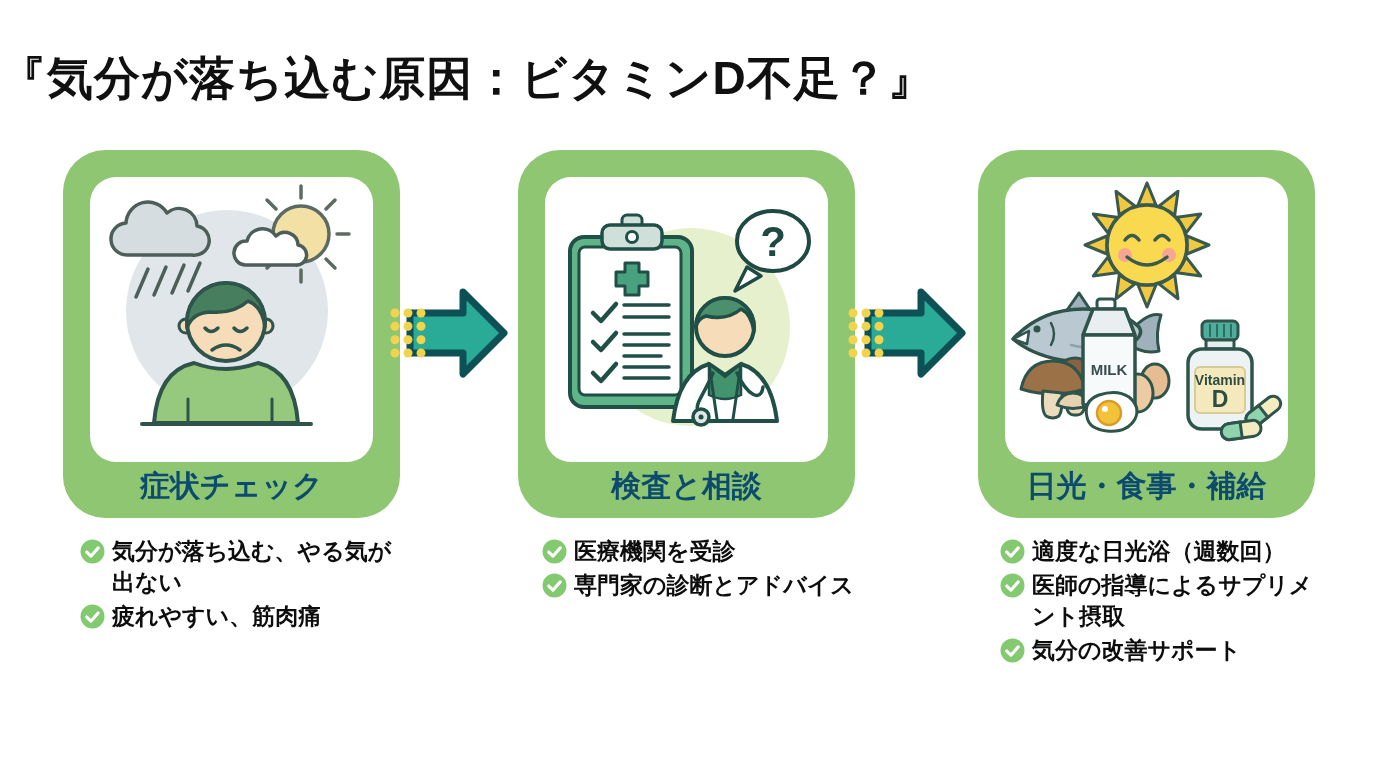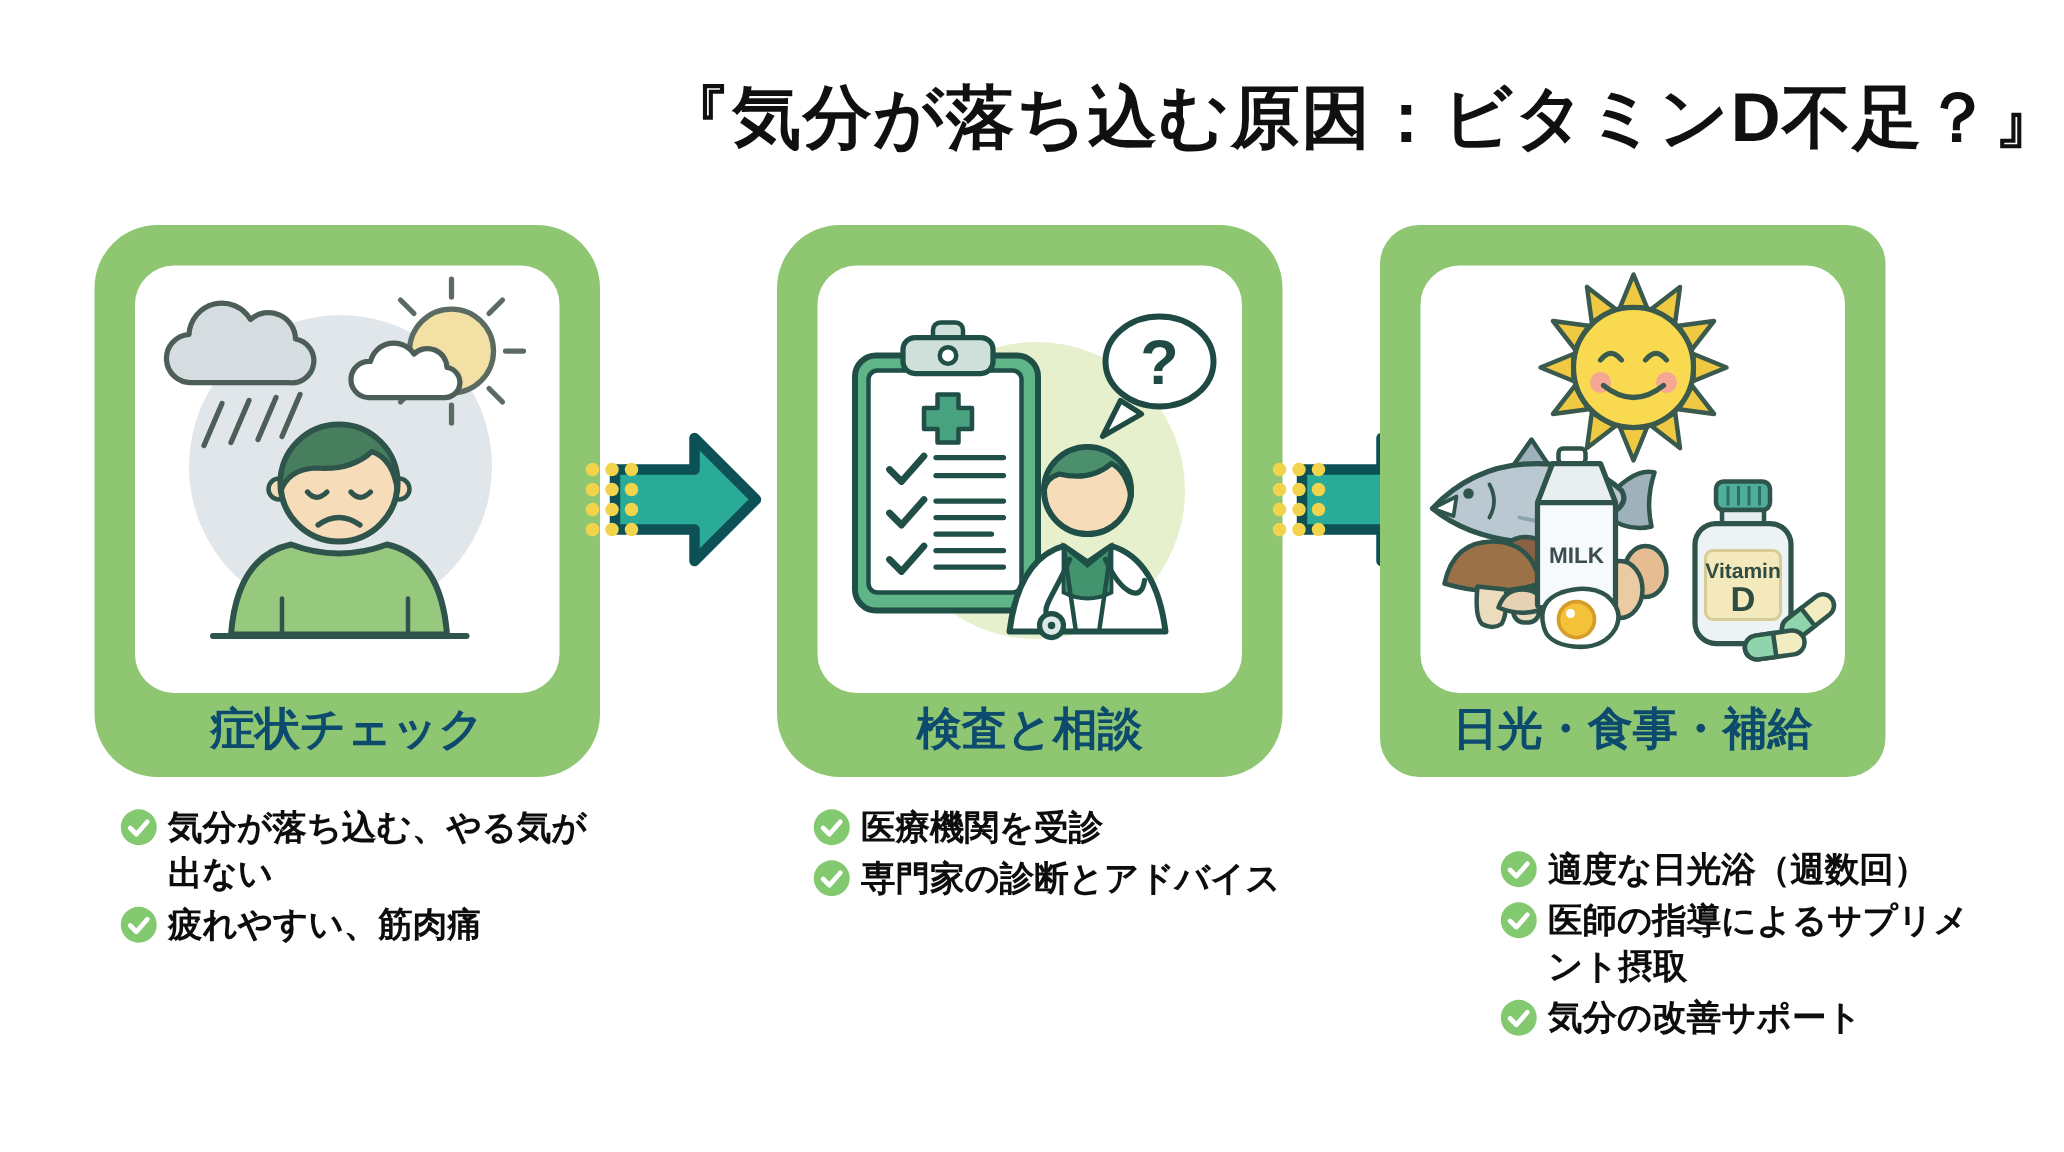--- a/index.html
+++ b/index.html
@@ -1,18 +1,18 @@
 <!DOCTYPE html>
 <html style="--card-green: #8fc671; --check-green: #82c96f; --arrow-teal: #29ab97; --arrow-outline: #0d5055; --dot-yellow: #f2d44c; --background: #ffffff; --text: #101010;"><head>
 <meta charset="utf-8">
 <style>
   html,body{margin:0;padding:0;background:#fff;}
   .canvas{position:relative;width:1376px;height:768px;background:var(--background,#fff);
           font-family:"Liberation Sans","DejaVu Sans",sans-serif;overflow:hidden;}
-  .title{position:absolute;top:48px;left:0;width:100%;margin:0;text-align:right;
+  .title{position:absolute;top:48px;left:0;width:100%;margin:0;text-align:left;
          font-size:46px;font-weight:800;color:var(--text,#101010);letter-spacing:1px;}
   .card{position:absolute;top:150px;width:337px;height:368px;border-radius:42px;
         background:var(--card-green,#8fc671);}
   .card-art{position:absolute;left:27px;top:27px;width:283px;height:285px;border-radius:26px;
             background:#fff;overflow:hidden;}
   .card-art svg{display:block;width:100%;height:100%;}
   .card-label{position:absolute;left:0;top:316px;width:100%;text-align:center;
               font-size:30px;font-weight:800;color:#0c4a6e;}
   .arrow{position:absolute;top:283px;width:125px;height:100px;}
   .arrow svg{display:block;width:100%;height:100%;}
@@ -151,21 +151,21 @@
         <circle class="dot" cx="10" cy="56.7" r="4.5"></circle>
           <circle class="dot" cx="23" cy="56.7" r="4.5"></circle>
           <circle class="dot" cx="36" cy="56.7" r="4.5"></circle>
         <circle class="dot" cx="10" cy="70" r="4.5"></circle>
           <circle class="dot" cx="23" cy="70" r="4.5"></circle>
           <circle class="dot" cx="36" cy="70" r="4.5"></circle>
       </g>
     </svg>
   </div>
 
-  <section class="card" style="left:920px;border-radius:26px;">
+  <section class="card" style="left:978px;">
     <div class="card-art">
       <svg viewBox="0 0 283 285">
         <g stroke="#3a5a4e" stroke-linejoin="round" stroke-linecap="round">
           <g fill="#f0c942" stroke-width="3">
             <path d="M142 6 L133 28 L151 28 Z" transform="rotate(0 142 68)"></path>
             <path d="M142 6 L133 28 L151 28 Z" transform="rotate(30 142 68)"></path>
             <path d="M142 6 L133 28 L151 28 Z" transform="rotate(60 142 68)"></path>
             <path d="M142 6 L133 28 L151 28 Z" transform="rotate(90 142 68)"></path>
             <path d="M142 6 L133 28 L151 28 Z" transform="rotate(120 142 68)"></path>
             <path d="M142 6 L133 28 L151 28 Z" transform="rotate(150 142 68)"></path>
@@ -268,21 +268,21 @@
     </li>
     <li>
       <svg class="check" viewBox="0 0 24 24">
           <circle class="check-bg" cx="12" cy="12" r="11.5"></circle>
           <path d="M6.5 12.5 L10.5 16.5 L17.5 8.5" fill="none" stroke="#fff" stroke-width="3" stroke-linecap="round" stroke-linejoin="round"></path>
         </svg>
       <span>専門家の診断とアドバイス</span>
     </li>
   </ul>
 
-  <ul class="bullets" style="left:1000px;margin-top:28px;">
+  <ul class="bullets" style="left:1000px;">
     <li>
       <svg class="check" viewBox="0 0 24 24">
           <circle class="check-bg" cx="12" cy="12" r="11.5"></circle>
           <path d="M6.5 12.5 L10.5 16.5 L17.5 8.5" fill="none" stroke="#fff" stroke-width="3" stroke-linecap="round" stroke-linejoin="round"></path>
         </svg>
       <span>適度な日光浴（週数回）</span>
     </li>
     <li>
       <svg class="check" viewBox="0 0 24 24">
           <circle class="check-bg" cx="12" cy="12" r="11.5"></circle>

